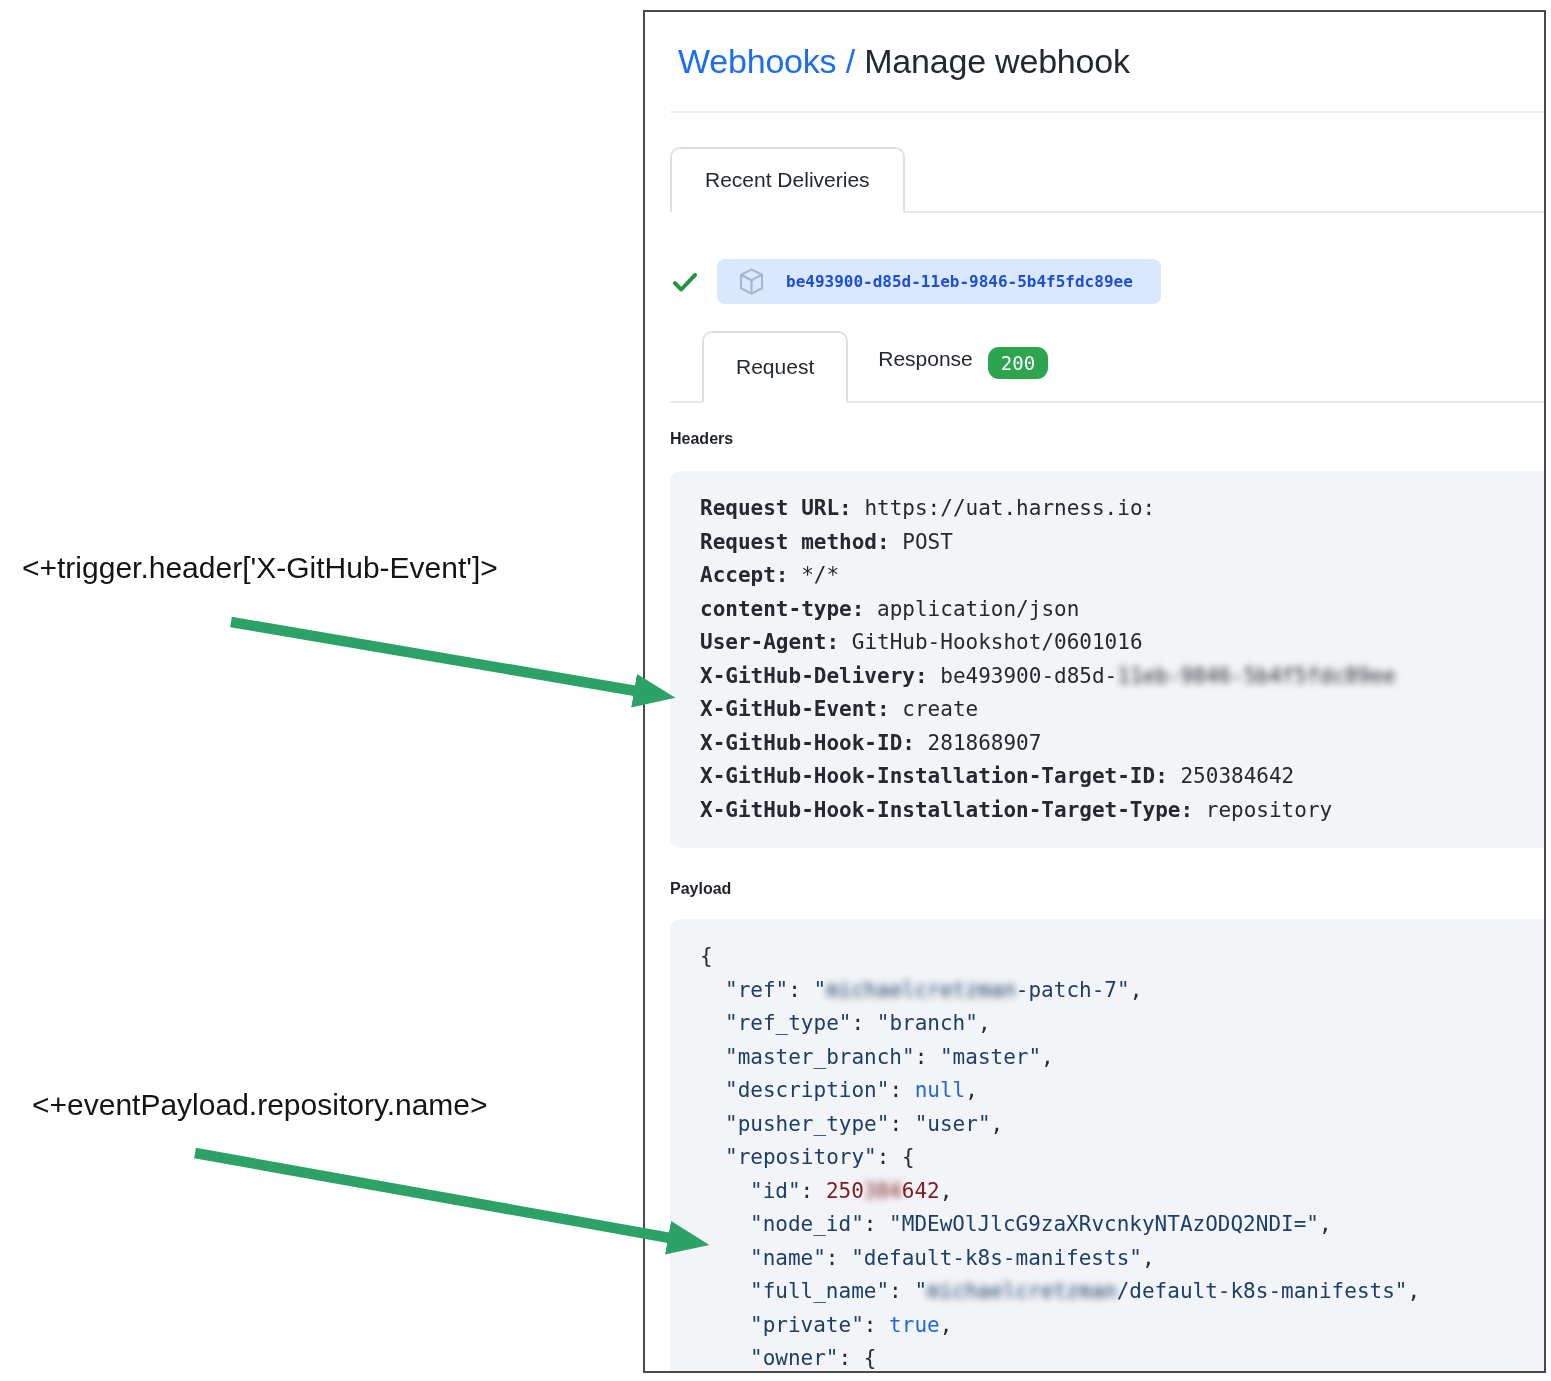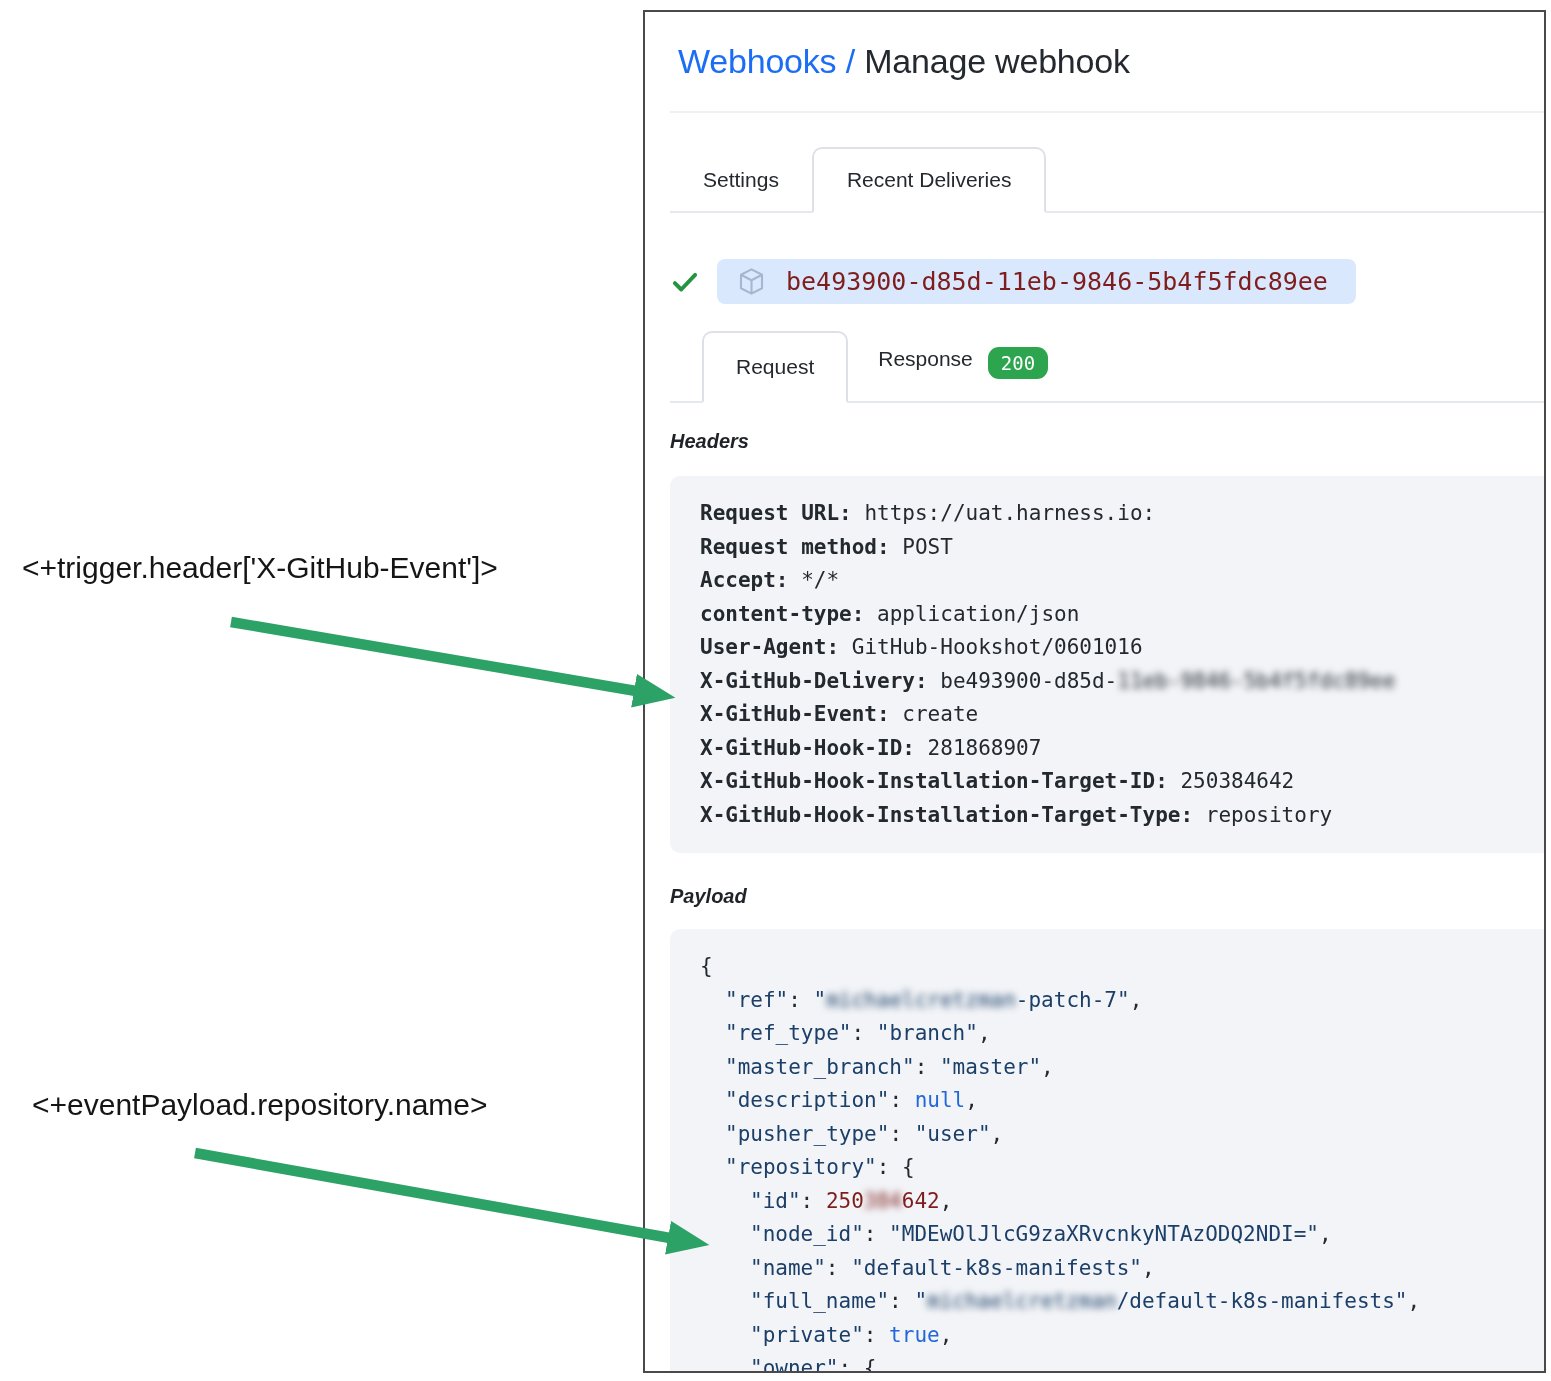--- a/index.html
+++ b/index.html
@@ -28,26 +28,26 @@
   .tab.active{background:#ffffff;border:2px solid #dde1e7;border-bottom:2px solid #ffffff;
               margin-bottom:-2px;border-radius:10px 10px 0 0;}
   .tabnav2{margin-top:21px;}
   .tab-with-badge{display:flex;align-items:flex-start;gap:15px;}
 
   .delivery-row{display:flex;align-items:center;gap:17px;margin-top:46px;}
   .check-icon{width:30px;height:30px;flex:none;}
   .delivery-pill{display:inline-flex;align-items:center;gap:20px;background:#d9e8fd;border-radius:8px;
                  padding:8px 28px 8px 20px;cursor:pointer;}
   .package-icon{width:29px;height:29px;flex:none;}
-  .delivery-id{font-family:"DejaVu Sans Mono", monospace;font-size:25px;color:#7f1d1d;}
+  .delivery-id{font-family:"DejaVu Sans Mono", monospace;font-size:16px;color:#1d4ed8;font-weight:bold;}
 
   .status-badge{display:inline-block;background:#2da44e;color:#ffffff;font-family:"DejaVu Sans Mono", monospace;
                 font-size:19px;padding:4px 13px;border-radius:11px;line-height:24px;}
 
-  .section-title{font-size:20px;font-weight:700;color:#1f2328;margin:27px 0 0 0;font-style:italic;}
+  .section-title{font-size:16px;font-weight:700;color:#1f2328;margin:27px 0 0 0;}
   .section-title.payload{margin-top:32px;}
 
   .code-block{background:#f2f4f7;border-radius:10px 0 0 10px;margin-top:23px;
               padding:21px 0 21px 30px;font-family:"DejaVu Sans Mono", monospace;
               font-size:21px;line-height:33.5px;color:#24292f;}
   .code-block.payload{border-radius:10px 0 0 0;margin-top:21px;padding-bottom:60px;}
 
   .hline{white-space:nowrap;}
   .hkey{font-weight:700;color:#24292f;}
   .hval{color:#24292f;}
@@ -81,21 +81,20 @@
   <div class="panel">
     <div class="panel-inner">
 
       <div class="breadcrumb">
         <span class="link">Webhooks</span><span class="link"> / </span><span>Manage webhook</span>
       </div>
 
       <hr class="title-rule">
 
       <div class="tabnav">
-        <div class="tab">Settings</div>
         <div class="tab active">Recent Deliveries</div>
       </div>
 
       <div class="delivery-row">
         <svg class="check-icon" viewBox="0 0 16 16">
           <path d="M2.6 8.6 L6 12 L13.4 4.2" fill="none" stroke="#259440" stroke-width="2.1" stroke-linecap="round" stroke-linejoin="round"></path>
         </svg>
         <div class="delivery-pill">
           <svg class="package-icon" viewBox="0 0 16 16">
             <path d="M8 1.3 L13.8 4.3 V11.7 L8 14.7 L2.2 11.7 V4.3 Z M2.2 4.3 L8 7.3 L13.8 4.3 M8 7.3 V14.7" fill="none" stroke="#a5b6cf" stroke-width="1.15" stroke-linejoin="round"></path>

